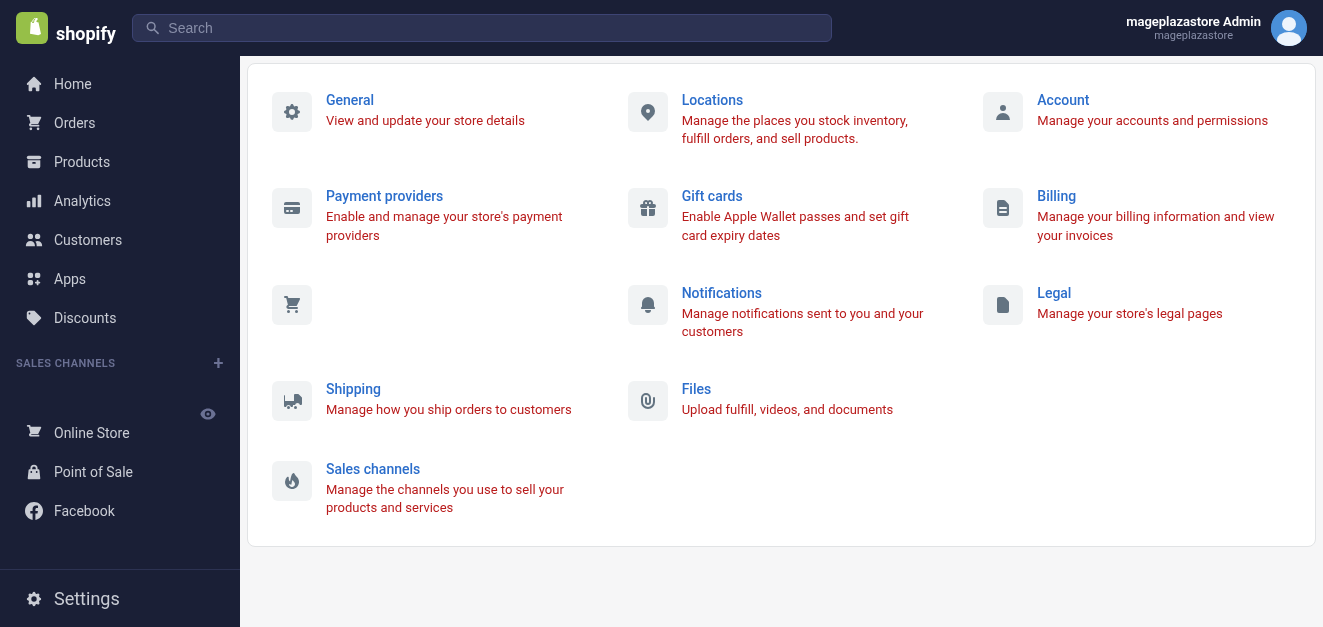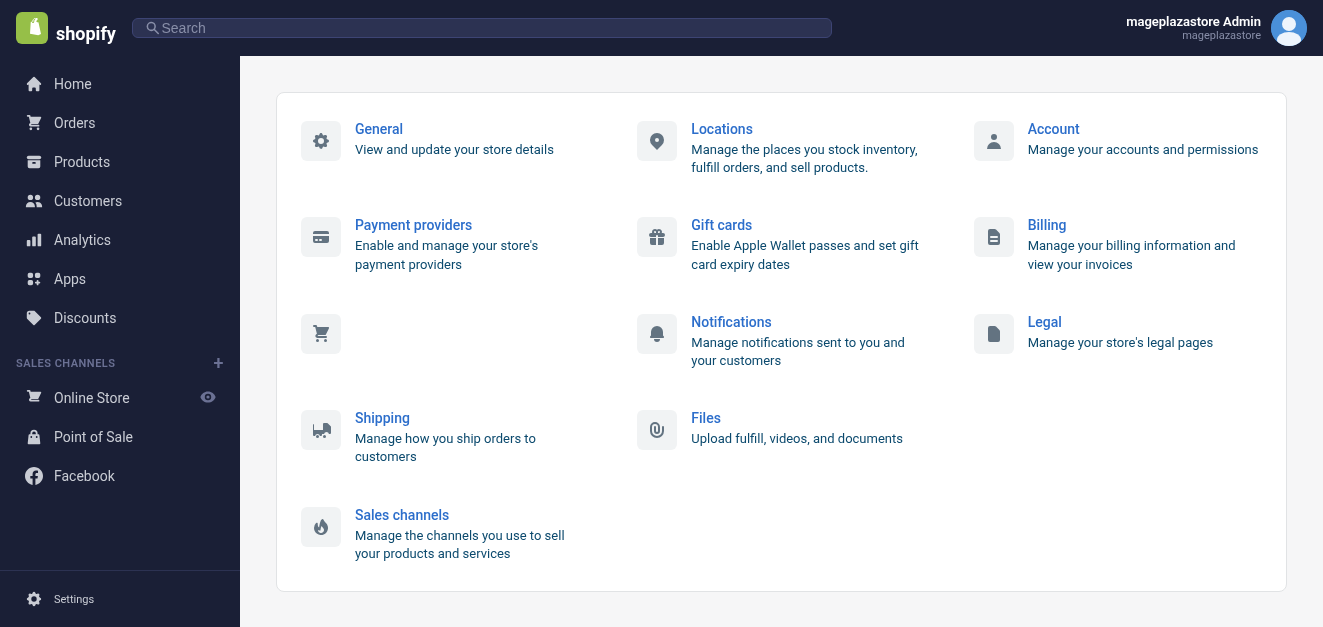--- a/index.html
+++ b/index.html
@@ -36,22 +36,22 @@
     }
     .search-bar {
       flex: 1;
       max-width: 700px;
       background: #2c3252;
       border-radius: 6px;
       border: 1px solid #3d4474;
       display: flex;
       align-items: center;
       padding: 0 12px;
-      gap: 1px;
-      height: 20px;
+      gap: 8px;
+      height: 28px;
     }
     .search-bar input {
       background: transparent;
       border: none;
       outline: none;
       color: #c9ccd4;
       font-size: 14px;
       width: 100%;
     }
     .search-bar input::placeholder { color: #888ea8; }
@@ -67,21 +67,21 @@
       height: 36px;
       border-radius: 50%;
       background: #4a90d9;
       display: flex;
       align-items: center;
       justify-content: center;
       font-size: 18px;
       color: white;
       overflow: hidden;
     }
-    .user-info { color: white; text-align: right; }
+    .user-info { color: white; text-align: center; }
     .user-name { font-size: 13px; font-weight: 600; }
     .user-store { font-size: 11px; color: #888ea8; }
 
     
     .main-layout {
       display: flex;
       flex: 1;
       overflow: hidden;
     }
 
@@ -128,42 +128,42 @@
       display: flex;
       align-items: center;
       justify-content: space-between;
       padding: 9px 16px;
       color: #c9ccd4;
       font-size: 14px;
       cursor: pointer;
       border-radius: 4px;
       margin: 1px 8px;
     }
-    .sidebar-item-sub-left { display: flex; align-items: center; gap: 10px; }
+    .sidebar-item-sub-left { display: flex; align-items: center; gap: 10px; margin-top: 35px; }
     .sidebar-bottom {
       border-top: 1px solid #2c3252;
       padding: 8px 0;
     }
     .sidebar-settings {
       display: flex;
       align-items: center;
       gap: 10px;
       padding: 9px 16px;
       color: #c9ccd4;
-      font-size: 11px;
+      font-size: 18px;
       cursor: pointer;
       margin: 1px 8px;
       border-radius: 4px;
     }
 
     
     .main-content {
       flex: 1;
       overflow-y: auto;
-      padding: 36px;
+      padding: 7px;
       background: #f6f6f7;
     }
 
     .settings-card {
       background: white;
       border-radius: 8px;
       border: 1px solid #e1e3e5;
       padding: 8px 0;
     }
 
@@ -194,21 +194,21 @@
     }
     .settings-item-icon svg { width: 20px; height: 20px; }
     .settings-item-content { flex: 1; }
     .settings-item-title {
       color: #2c6ecb;
       font-size: 14px;
       font-weight: 500;
       margin-bottom: 4px;
     }
     .settings-item-desc {
-      color: #0c4a6e;
+      color: #b91c1c;
       font-size: 13px;
       line-height: 1.4;
     }
   </style>
 </head>
 <body>
 
 <nav class="topnav">
   <div class="topnav-logo">
     <div class="shopify-bag">
@@ -271,33 +271,33 @@
             <path d="M4 3a2 2 0 100 4h12a2 2 0 100-4H4z"></path>
             <path fill-rule="evenodd" d="M3 8h14v7a2 2 0 01-2 2H5a2 2 0 01-2-2V8zm5 3a1 1 0 011-1h2a1 1 0 110 2H9a1 1 0 01-1-1z" clip-rule="evenodd"></path>
           </svg>
         </div>
         <span>Products</span>
       </div>
 
       <div class="sidebar-item">
         <div class="sidebar-icon">
           <svg width="18" height="18" viewBox="0 0 20 20" fill="currentColor">
+            <path d="M2 11a1 1 0 011-1h2a1 1 0 011 1v5a1 1 0 01-1 1H3a1 1 0 01-1-1v-5zM8 7a1 1 0 011-1h2a1 1 0 011 1v9a1 1 0 01-1 1H9a1 1 0 01-1-1V7zM14 4a1 1 0 011-1h2a1 1 0 011 1v12a1 1 0 01-1 1h-2a1 1 0 01-1-1V4z"></path>
+          </svg>
+        </div>
+        <span>Analytics</span>
+      </div>
+
+      <div class="sidebar-item">
+        <div class="sidebar-icon">
+          <svg width="18" height="18" viewBox="0 0 20 20" fill="currentColor">
             <path d="M9 6a3 3 0 11-6 0 3 3 0 016 0zM17 6a3 3 0 11-6 0 3 3 0 016 0zM12.93 17c.046-.327.07-.66.07-1a6.97 6.97 0 00-1.5-4.33A5 5 0 0119 16v1h-6.07zM6 11a5 5 0 015 5v1H1v-1a5 5 0 015-5z"></path>
           </svg>
         </div>
         <span>Customers</span>
-      </div>
-
-      <div class="sidebar-item">
-        <div class="sidebar-icon">
-          <svg width="18" height="18" viewBox="0 0 20 20" fill="currentColor">
-            <path d="M2 11a1 1 0 011-1h2a1 1 0 011 1v5a1 1 0 01-1 1H3a1 1 0 01-1-1v-5zM8 7a1 1 0 011-1h2a1 1 0 011 1v9a1 1 0 01-1 1H9a1 1 0 01-1-1V7zM14 4a1 1 0 011-1h2a1 1 0 011 1v12a1 1 0 01-1 1h-2a1 1 0 01-1-1V4z"></path>
-          </svg>
-        </div>
-        <span>Analytics</span>
       </div>
 
       <div class="sidebar-item">
         <div class="sidebar-icon">
           <svg width="18" height="18" viewBox="0 0 20 20" fill="currentColor">
             <path d="M5 3a2 2 0 00-2 2v2a2 2 0 002 2h2a2 2 0 002-2V5a2 2 0 00-2-2H5zM5 11a2 2 0 00-2 2v2a2 2 0 002 2h2a2 2 0 002-2v-2a2 2 0 00-2-2H5zM11 5a2 2 0 012-2h2a2 2 0 012 2v2a2 2 0 01-2 2h-2a2 2 0 01-2-2V5zM14 11a1 1 0 011 1v1h1a1 1 0 110 2h-1v1a1 1 0 11-2 0v-1h-1a1 1 0 110-2h1v-1a1 1 0 011-1z"></path>
           </svg>
         </div>
         <span>Apps</span>
       </div>

